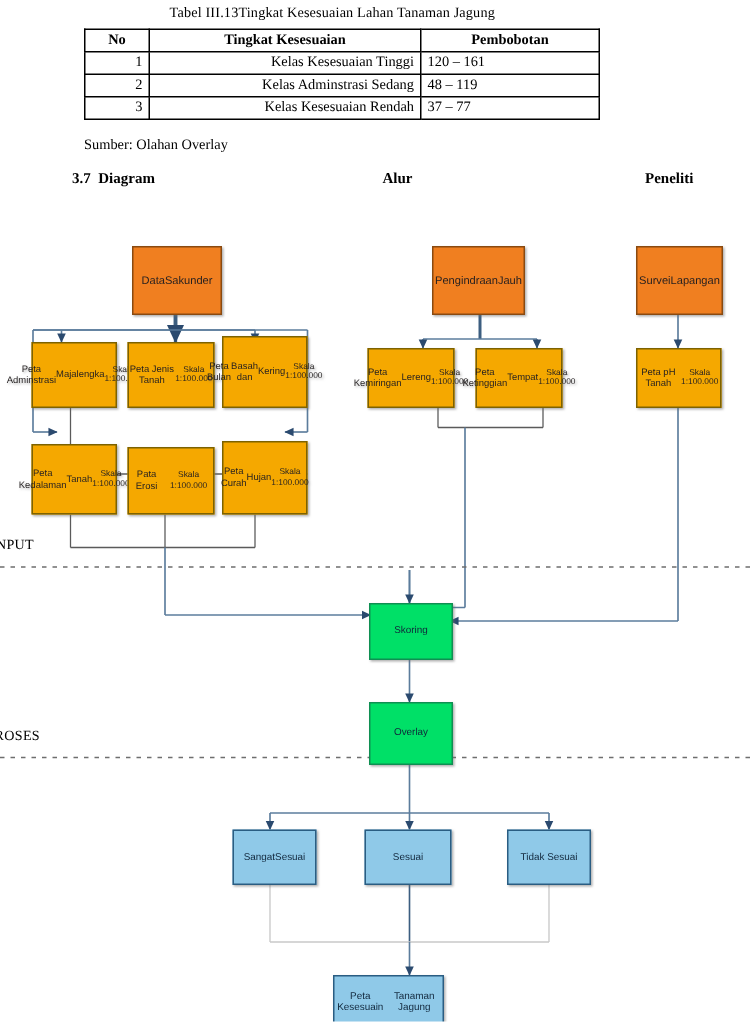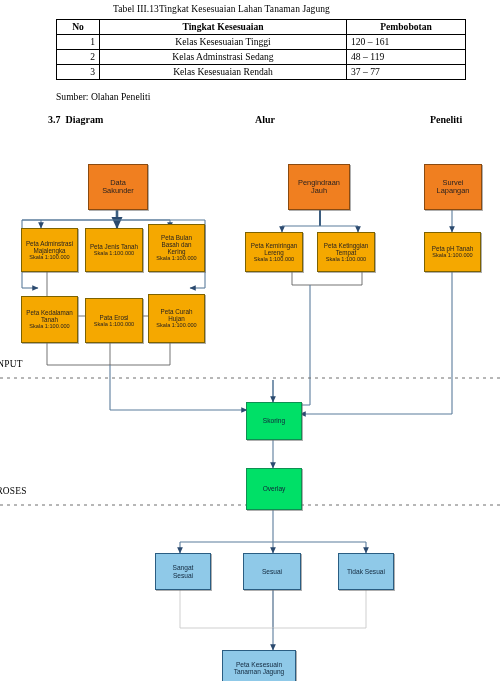--- a/index.html
+++ b/index.html
@@ -2,40 +2,40 @@
 <html><head>
 <meta charset="utf-8">
 <style>
   html,body{margin:0;padding:0;background:#ffffff;}
   body{width:500px;height:681px;position:relative;overflow:hidden;
        font-family:"Liberation Serif",serif;color:#000;}
 
   
   .tbl-caption{position:absolute;left:0;top:4px;width:443px;text-align:center;
                font-size:9.5px;font-family:"Liberation Serif",serif;letter-spacing:.1px;}
-  table.kt{position:absolute;left:56px;top:19px;width:410px;border-collapse:collapse;}
+  table.kt{position:absolute;left:56px;top:19px;width:344px;border-collapse:collapse;}
   table.kt td,table.kt th{border:1px solid #000;font-size:9.6px;padding:1px 4px;
         font-family:"Liberation Serif",serif;line-height:1.25;}
   table.kt th{font-weight:bold;text-align:center;}
   .c-no{width:34px;text-align:right;padding-right:5px;}
-  .c-tk{width:auto;text-align:center;}
+  .c-tk{width:auto;text-align:right;}
   .c-pb{width:110px;text-align:left;}
   .src{position:absolute;left:56px;top:91px;font-size:9.6px;}
 
   
   .sec{position:absolute;top:114px;font-weight:bold;font-size:10px;}
   .sec-a{left:48px;}
   .sec-b{left:255px;}
   .sec-c{left:410px;margin-left:20px;}
 
   
   #diagram{position:absolute;left:0;top:150px;width:500px;height:531px;}
   #wires{position:absolute;left:0;top:0;width:500px;height:531px;}
 
-  .node{position:absolute;box-sizing:border-box;display:flex;flex-direction:column;
+  .node{position:absolute;box-sizing:border-box;display:flex;flex-direction:row;
         align-items:center;justify-content:center;text-align:center;
         font-family:"Liberation Sans",sans-serif;line-height:1.12;
         filter:drop-shadow(1.4px 1.4px 0.6px rgba(110,110,110,.55));}
   .node span{display:block;}
 
   .n-src{background:#F07F20;border:1px solid #8a4a10;color:#231f20;font-size:7.4px;}
   .n-map{background:#F5A800;border:1px solid #7d6200;color:#231f20;font-size:6.3px;}
   .n-map .scale{font-size:5.6px;}
   .n-proc{background:#00E067;border:1px solid #0f8f52;color:#10243a;font-size:6.6px;}
   .n-cls{background:#8FC9E8;border:1px solid #2a5d82;color:#12283d;font-size:6.6px;}
@@ -68,21 +68,21 @@
       <td class="c-pb">48 – 119</td>
     </tr>
     <tr>
       <td class="c-no">3</td>
       <td class="c-tk">Kelas Kesesuaian Rendah</td>
       <td class="c-pb">37 – 77</td>
     </tr>
   </tbody>
 </table>
 
-<div class="src">Sumber: Olahan Peneliti</div>
+<div class="src">Sumber: Olahan Overlay</div>
 
 <div class="sec sec-a">
   <span>3.7</span>&nbsp;&nbsp;<span>Diagram</span>
 </div>
 <div class="sec sec-b">Alur</div>
 <div class="sec sec-c">Peneliti</div>
 
 <div id="diagram">
 
   <svg id="wires" viewBox="0 0 500 531" preserveAspectRatio="none">

